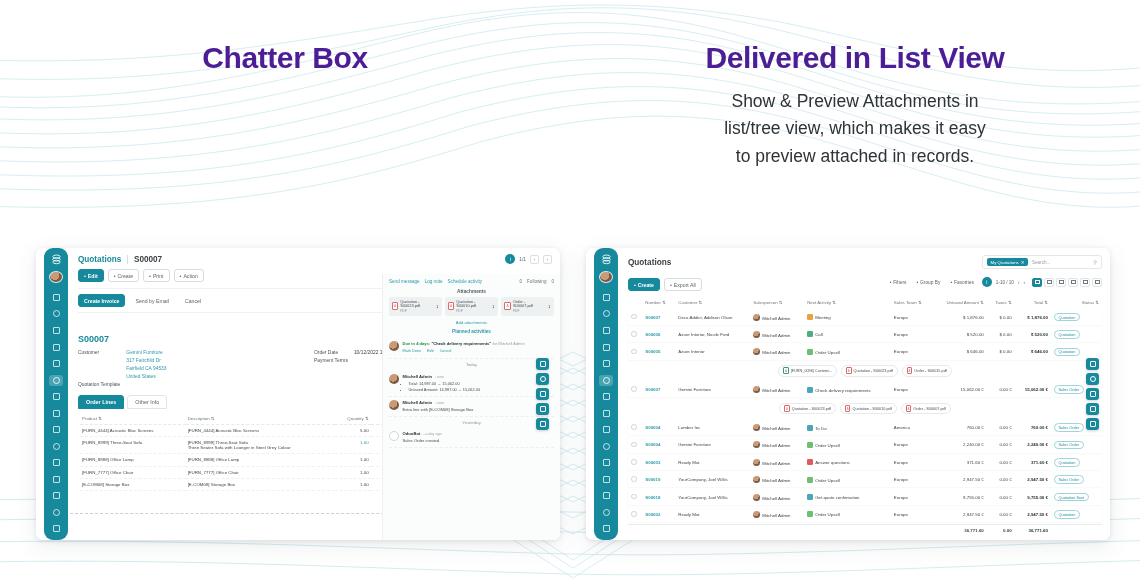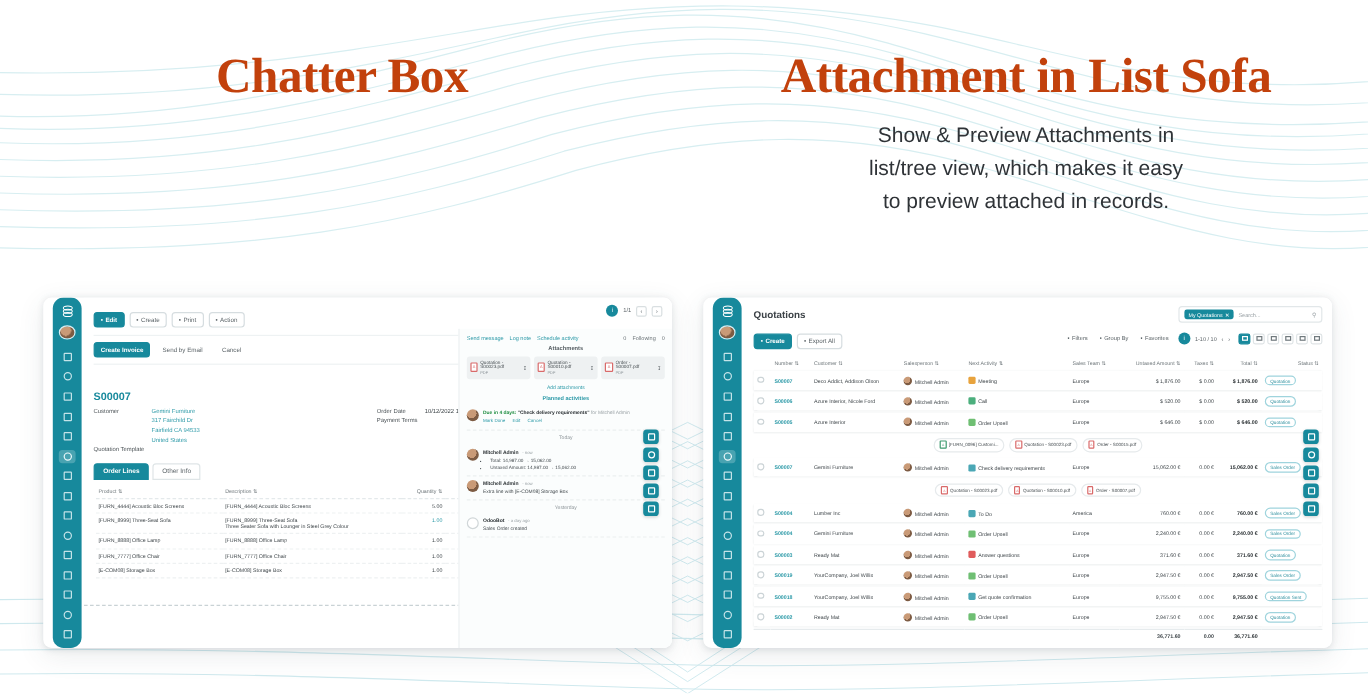--- a/index.html
+++ b/index.html
@@ -11,22 +11,22 @@
   }
   #root { position: relative; width: 1140px; height: 578px; background:#fff; overflow:hidden; }
 
   
   .bg-waves { position:absolute; inset:0; z-index:0; pointer-events:none; }
 
   
   .headers { position:absolute; top:0; left:0; width:1140px; height:205px; z-index:2; display:flex; }
   .hcol { flex:1; text-align:center; padding-top:42px; }
   .hcol h1 {
-    font-size:41px; font-weight:bold; letter-spacing:-0.4px;
-    color:#c2410c; line-height:1.05; white-space:nowrap;font-family:Liberation Serif, serif;
+    font-size:30px; font-weight:bold; letter-spacing:-0.4px;
+    color:#4c1d95; line-height:1.05; white-space:nowrap;
   }
   .hcol p {
     margin-top:14px; font-size:17.5px; line-height:1.58;
     color:#2f3337; font-weight:400;
   }
 
   
   .shot {
     position:absolute; background:#fff;
     border-radius:7px;
@@ -248,21 +248,21 @@
         <path d="M510,528 L573,568 L636,528"></path>
       <path d="M530,532 L573,560 L616,532"></path>
     </g>
   </svg>
 
   <div class="headers">
     <div class="hcol">
       <h1>Chatter Box</h1>
     </div>
     <div class="hcol">
-      <h1>Attachment in List Sofa</h1>
+      <h1>Delivered in List View</h1>
       <p style="white-space:pre-line">Show &amp; Preview Attachments in
 list/tree view, which makes it easy
 to preview attached in records.</p>
     </div>
   </div>
 
   <div class="shot" id="shot-left">
     <div class="sb" id="sb-left">
       <svg class="sb-logo" viewBox="0 0 24 24">
         <g fill="none" stroke="#fff" stroke-width="1.6">
@@ -321,20 +321,25 @@
 
     <div class="app">
       <div class="pager">
         <div class="dot">i</div>
         <span>1/1</span>
         <div class="ar">‹</div>
         <div class="ar">›</div>
       </div>
 
       <div class="app-head">
+        <div class="bctitle">
+          <span>Quotations</span>
+          <span class="sep">|</span>
+          <span class="rec">S00007</span>
+        </div>
         <div class="btnrow" id="lf-buttons">
             <div class="btn pri">
               <span>•</span>
               <span>Edit</span>
             </div>
             <div class="btn">
               <span>•</span>
               <span>Create</span>
             </div>
             <div class="btn">

